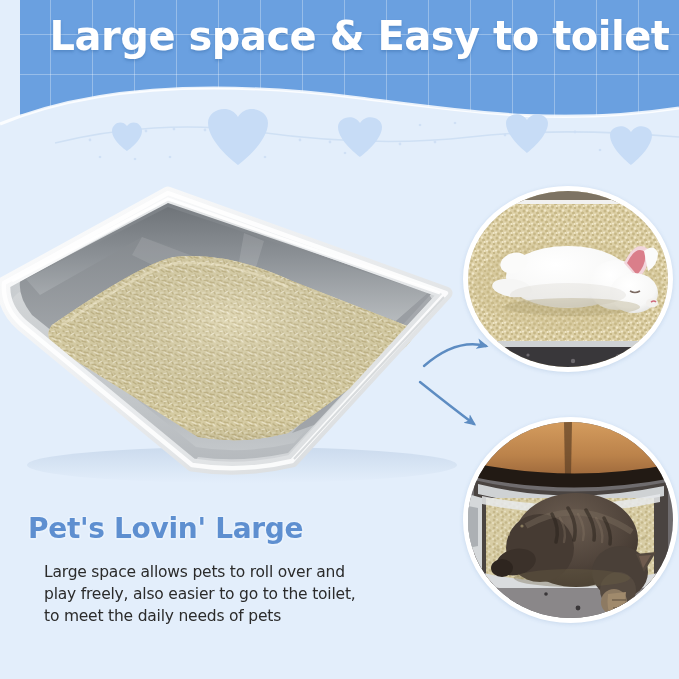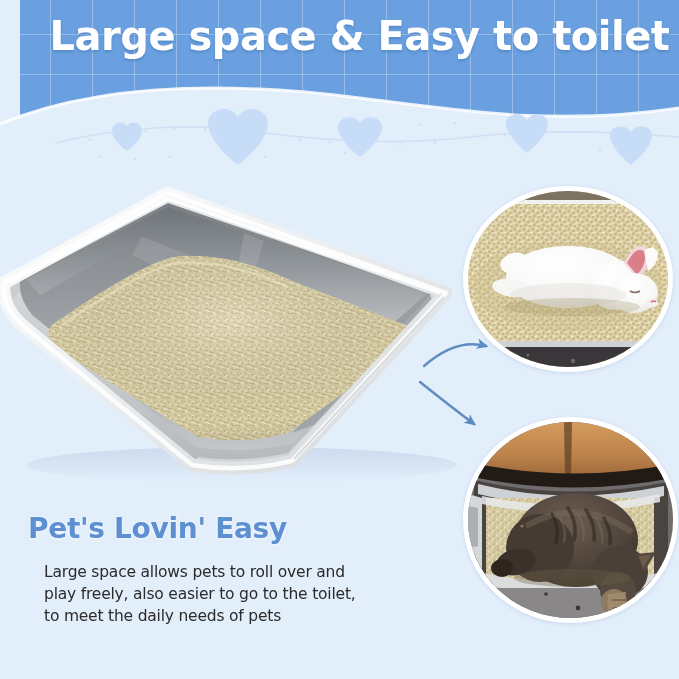--- a/index.html
+++ b/index.html
@@ -409,19 +409,19 @@
         <path d="M0,1 L9,5 L0,9 L2.4,5 Z" fill="#5d8cc2"></path>
       </marker>
     </defs>
 
     <path d="M24,46 Q56,18 86,26" fill="none" stroke="#5d8cc2" stroke-width="2.4" stroke-linecap="round" marker-end="url(#arrHead)"></path>
 
     <path d="M20,62 Q50,86 74,104" fill="none" stroke="#5d8cc2" stroke-width="2.4" stroke-linecap="round" marker-end="url(#arrHead)"></path>
   </svg>
 
   <div class="textblock">
-    <h2 class="heading">Pet's Lovin' Easy</h2>
+    <h2 class="heading">Pet's Lovin' Large</h2>
     <p class="bodytext">Large space allows pets to roll over and
 play freely, also easier to go to the toilet,
 to meet the daily needs of pets</p>
   </div>
 
 </div>
 
 </body></html>

